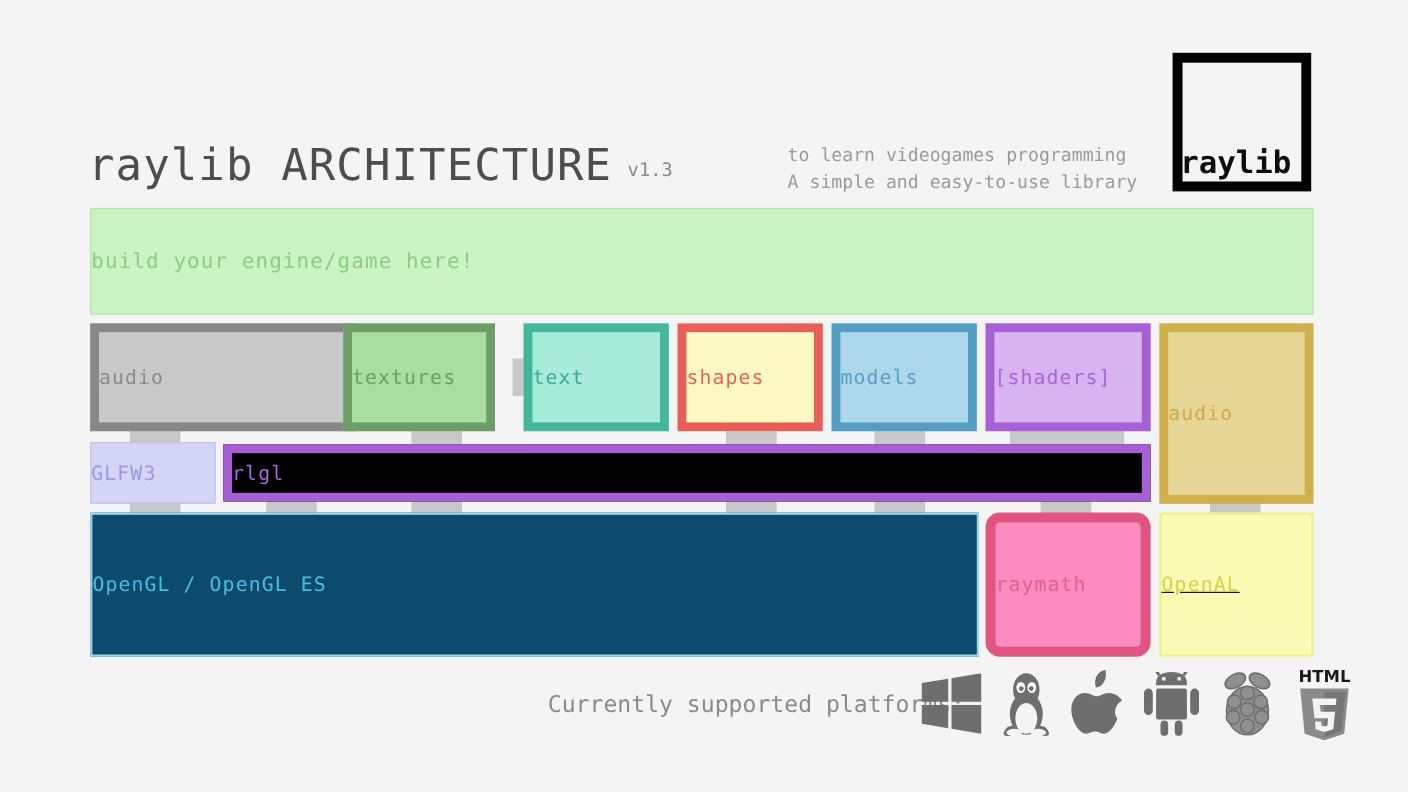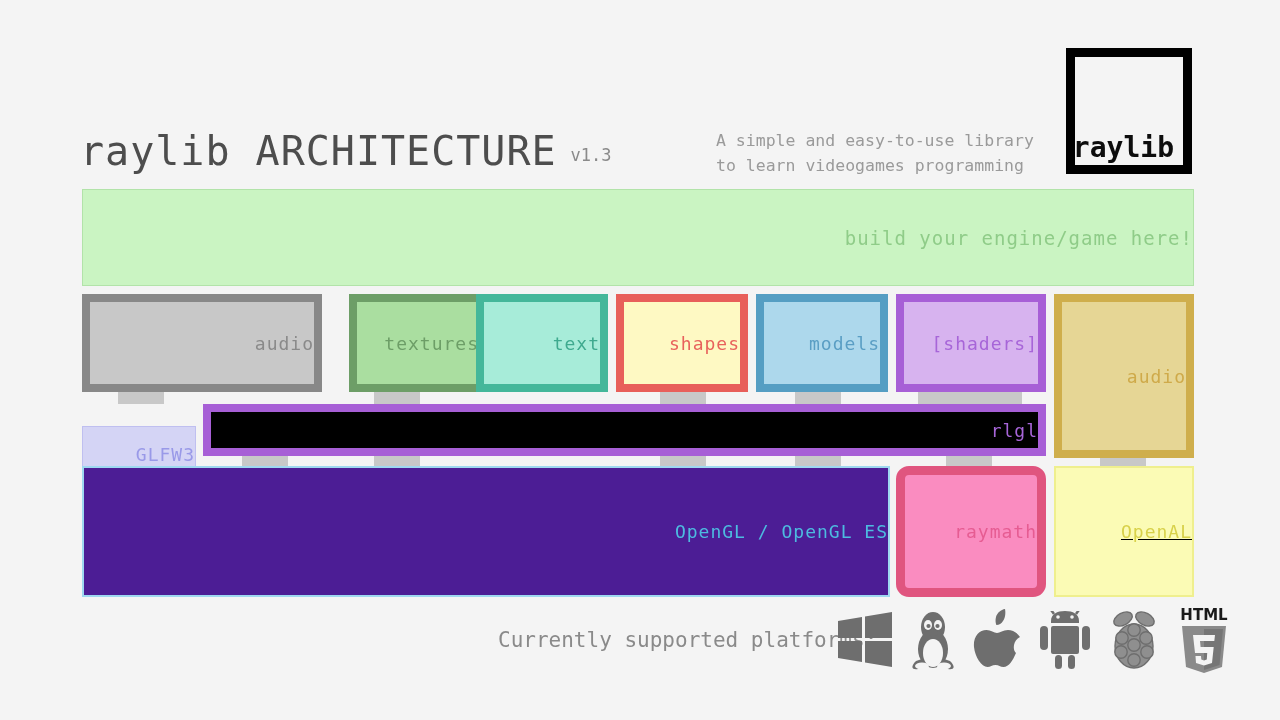--- a/index.html
+++ b/index.html
@@ -57,21 +57,21 @@
     font-weight: bold;
     color: #0d0d0d;
     letter-spacing: 0px;
     line-height: 30px;
   }
 
   
   .block {
     display: flex;
     align-items: center;
-    justify-content: flex-end;
+    justify-content: flex-start;
     font-size: 18px;
     letter-spacing: 1px;
     white-space: nowrap;
   }
 
   
   .tab { background: #c8c8c8; }
 
   
   #banner {
@@ -107,22 +107,22 @@
   #platform-icons svg { display: block; }
 </style>
 </head>
 <body style="background: rgb(244, 244, 244);">
 
 <div class="abs" id="page-title">
   <span>raylib ARCHITECTURE</span><span class="ver">v1.3</span>
 </div>
 
 <div class="abs" id="tagline">
+  <div>to learn videogames programming</div>
   <div>A simple and easy-to-use library</div>
-  <div>to learn videogames programming</div>
 </div>
 
 <div class="abs" id="logo-box">
   <span id="logo-text">raylib</span>
 </div>
 
 <div class="abs block" id="banner">
   <span>build your engine/game here!</span>
 </div>
 
@@ -138,49 +138,49 @@
     <div class="abs tab" style="left: 242px; top: 454px; width: 46px; height: 16px;"></div>
     <div class="abs tab" style="left: 374px; top: 454px; width: 46px; height: 16px;"></div>
     <div class="abs tab" style="left: 660px; top: 454px; width: 46px; height: 16px;"></div>
     <div class="abs tab" style="left: 795px; top: 454px; width: 46px; height: 16px;"></div>
     <div class="abs tab" style="left: 946px; top: 454px; width: 46px; height: 16px;"></div>
   </div>
 <div id="modules-layer">
     <div class="abs block module" style="left: 82px; top: 294px; width: 240px; height: 98px; background: rgb(200, 200, 200); border-width: 8px; border-color: rgb(136, 136, 136);">
       <span style="color: rgb(138, 138, 138);">audio</span>
     </div>
-    <div class="abs block module" style="left: 349px; top: 294px; width: 138px; height: 98px; background: rgb(170, 222, 160); border-width: 8px; border-color: rgb(109, 158, 103);">
+    <div class="abs block module" style="left: 312px; top: 294px; width: 138px; height: 98px; background: rgb(170, 222, 160); border-width: 8px; border-color: rgb(109, 158, 103);">
       <span style="color: rgb(109, 158, 103);">textures</span>
     </div>
     <div class="abs block module" style="left: 476px; top: 294px; width: 132px; height: 98px; background: rgb(167, 236, 217); border-width: 8px; border-color: rgb(68, 183, 154);">
       <span style="color: rgb(63, 170, 143);">text</span>
     </div>
     <div class="abs block module" style="left: 616px; top: 294px; width: 132px; height: 98px; background: #fef9c3; border-width: 8px; border-color: rgb(232, 95, 90);">
       <span style="color: rgb(232, 98, 92);">shapes</span>
     </div>
     <div class="abs block module" style="left: 756px; top: 294px; width: 132px; height: 98px; background: rgb(173, 216, 236); border-width: 8px; border-color: rgb(85, 158, 195);">
       <span style="color: rgb(90, 158, 196);">models</span>
     </div>
     <div class="abs block module" style="left: 896px; top: 294px; width: 150px; height: 98px; background: rgb(215, 179, 239); border-width: 8px; border-color: rgb(167, 95, 214);">
       <span style="color: rgb(167, 101, 216);">[shaders]</span>
     </div>
     <div class="abs block module" style="left: 1054px; top: 294px; width: 140px; height: 164px; background: rgb(230, 214, 149); border-width: 8px; border-color: rgb(207, 174, 76);">
       <span style="color: rgb(207, 170, 74);">audio</span>
     </div>
   </div>
 <div id="middle-layer">
-    <div class="abs block module" style="left: 82px; top: 402px; width: 114px; height: 56px; background: rgb(212, 212, 245); border-width: 1px; border-color: rgb(191, 191, 240); margin-top: 24px;">
+    <div class="abs block module" style="left: 82px; top: 402px; width: 114px; height: 56px; background: rgb(212, 212, 245); border-width: 1px; border-color: rgb(191, 191, 240);">
       <span style="color: rgb(153, 153, 232);">GLFW3</span>
     </div>
     <div class="abs block module" style="left: 203px; top: 404px; width: 843px; height: 52px; background: #000000; border-width: 8px; border-color: rgb(167, 95, 214);">
       <span style="color: rgb(167, 101, 216);">rlgl</span>
     </div>
   </div>
 <div id="bottom-layer">
-    <div class="abs block module" style="left: 82px; top: 466px; width: 808px; height: 131px; background: #4c1d95; border-width: 2px; border-color: rgb(158, 216, 240);">
+    <div class="abs block module" style="left: 82px; top: 466px; width: 808px; height: 131px; background: #0c4a6e; border-width: 2px; border-color: rgb(158, 216, 240);">
       <span style="color: rgb(77, 187, 224);">OpenGL / OpenGL ES</span>
     </div>
     <div class="abs block module" style="left: 896px; top: 466px; width: 150px; height: 131px; background: rgb(250, 140, 192); border-width: 9px; border-color: rgb(224, 85, 127); border-radius: 13px;">
       <span style="color: rgb(230, 92, 146);">raymath</span>
     </div>
     <div class="abs block module" style="left: 1054px; top: 466px; width: 140px; height: 131px; background: rgb(251, 251, 181); border-width: 2px; border-color: rgb(239, 239, 142); text-decoration: underline;">
       <span style="color: rgb(216, 209, 74);">OpenAL</span>
     </div>
   </div>
 

